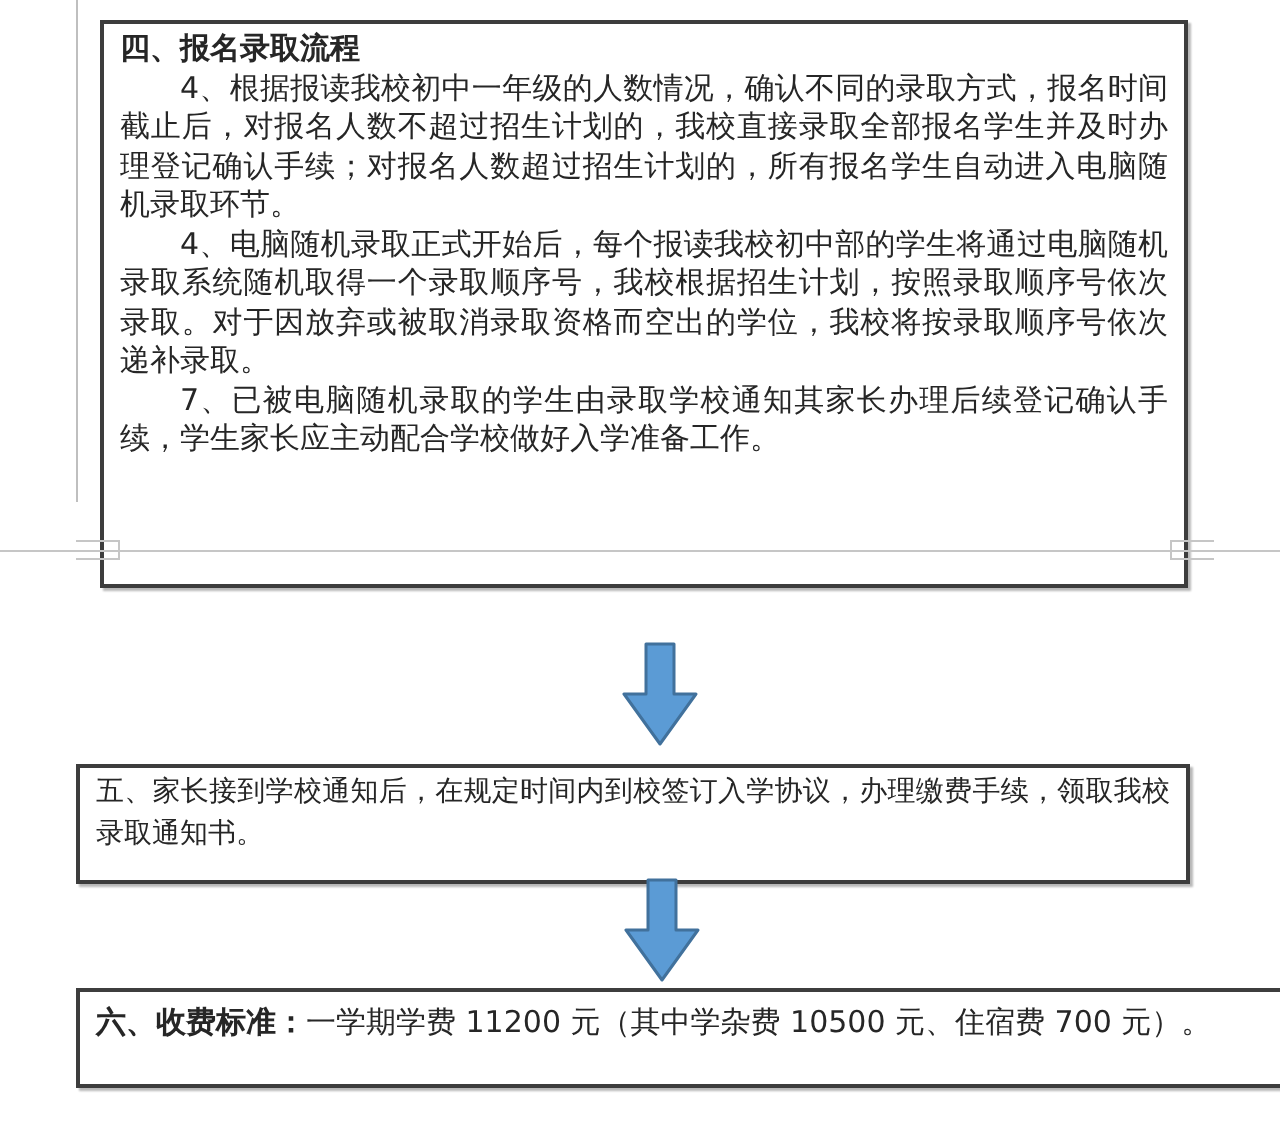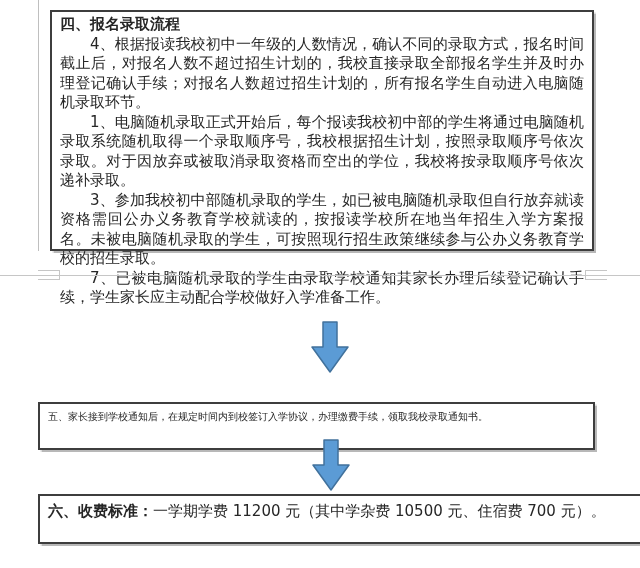--- a/index.html
+++ b/index.html
@@ -28,21 +28,21 @@
     position: absolute;
     box-sizing: border-box;
     background: #ffffff;
     border: 2px solid #3d3d3d;
     box-shadow: 1.5px 1.5px 1px rgba(0,0,0,0.28);
   }
   .box-1 {
     left: 50px;
     top: 10px;
     width: 544px;
-    height: 241px;
+    height: 284px;
     padding: 3px 8px 0 8px;
     font-size: 15px;
     line-height: 19.5px;
   }
   .box-1 .heading {
     font-weight: bold;
     margin: 0;
   }
   .box-1 p.para {
     margin: 0;
@@ -78,25 +78,25 @@
   }
   .arrow {
     position: absolute;
     width: 38px;
     height: 52px;
   }
   .arrow-1 { left: 311px; top: 321px; }
   .arrow-2 { left: 312px; top: 439px; }
   .box-2 {
     left: 38px;
-    top: 402px;
+    top: 382px;
     width: 557px;
-    height: 48px;
+    height: 60px;
     padding: 2px 8px;
-    font-size: 10px;
+    font-size: 14px;
     line-height: 21px;
     text-align: justify;
   }
   .box-2 p { margin: 0; }
   .box-3 {
     left: 38px;
     top: 494px;
     width: 612px;
     height: 50px;
     padding: 5px 8px;
@@ -109,22 +109,21 @@
 </head>
 <body>
 
 <div class="page">
 
   <div class="vline-left"></div>
 
   <div class="flow-box box-1">
     <p class="heading">四、报名录取流程</p>
     <p class="para">4、根据报读我校初中一年级的人数情况，确认不同的录取方式，报名时间截止后，对报名人数不超过招生计划的，我校直接录取全部报名学生并及时办理登记确认手续；对报名人数超过招生计划的，所有报名学生自动进入电脑随机录取环节。</p>
-    <p class="para">1、电脑随机录取正式开始后，每个报读我校初中部的学生将通过电脑随机录取系统随机取得一个录取顺序号，我校根据招生计划，按照录取顺序号依次录取。对于因放弃或被取消录取资格而空出的学位，我校将按录取顺序号依次递补录取。</p>
-    <p class="para">3、参加我校初中部随机录取的学生，如已被电脑随机录取但自行放弃就读资格需回公办义务教育学校就读的，按报读学校所在地当年招生入学方案报名。未被电脑随机录取的学生，可按照现行招生政策继续参与公办义务教育学校的招生录取。</p>
+    <p class="para">4、电脑随机录取正式开始后，每个报读我校初中部的学生将通过电脑随机录取系统随机取得一个录取顺序号，我校根据招生计划，按照录取顺序号依次录取。对于因放弃或被取消录取资格而空出的学位，我校将按录取顺序号依次递补录取。</p>
     <p class="para">7、已被电脑随机录取的学生由录取学校通知其家长办理后续登记确认手续，学生家长应主动配合学校做好入学准备工作。</p>
   </div>
 
   <div class="pb-line"></div>
   <div class="pb-mark pb-mark-left"></div>
   <div class="pb-mark pb-mark-right"></div>
 
   <svg class="arrow arrow-1" viewBox="0 0 38 52">
     <polygon points="12,1 26,1 26,26 37,26 19,51 1,26 12,26" stroke-width="1.5" stroke-linejoin="round" fill="#5b9bd5" stroke="#41719c"></polygon>
   </svg>

